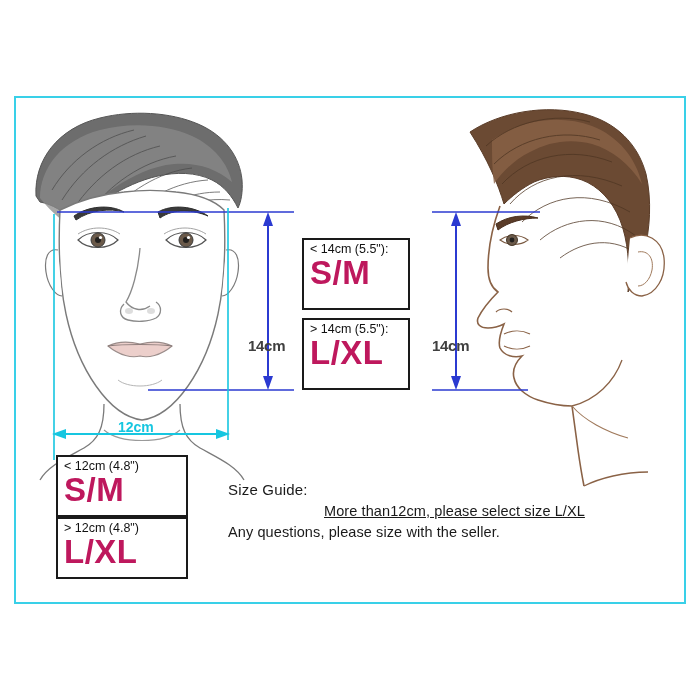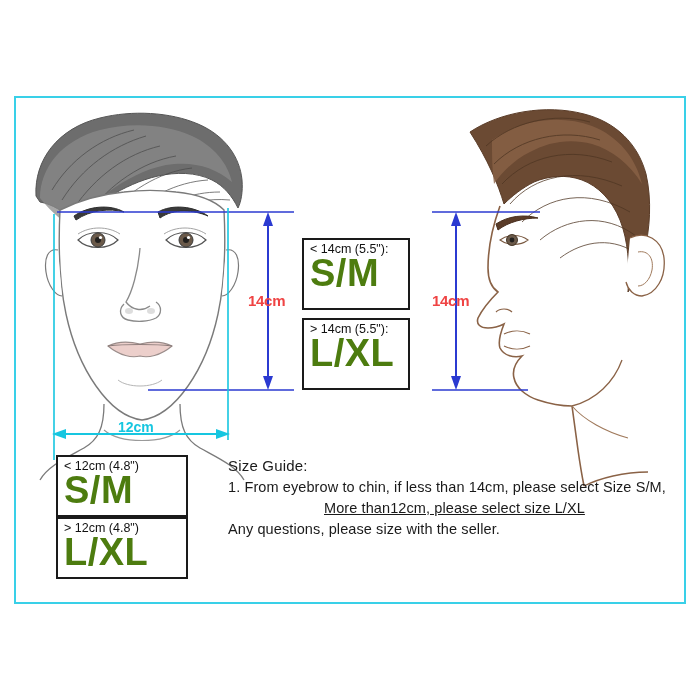--- a/index.html
+++ b/index.html
@@ -33,26 +33,27 @@
     position: absolute;
     left: 0;
     top: 0;
     width: 700px;
     height: 700px;
   }
 
   
   .dimlabel {
     position: absolute;
-    color: #ef4444;
+    color: #404040;
     font-weight: bold;
     font-size: 15px;
     font-family: "Liberation Sans", sans-serif;
     letter-spacing: -0.3px;
     white-space: nowrap;
+    margin-top: 45px;
   }
   .cyanlabel {
     position: absolute;
     color: #16c6e0;
     font-weight: bold;
     font-size: 14px;
     font-family: "Liberation Sans", sans-serif;
     white-space: nowrap;
     text-align: right;
   }
@@ -66,42 +67,43 @@
     padding: 2px 6px 3px 6px;
   }
   .sizebox .cond {
     font-size: 12.5px;
     color: #111111;
     font-family: "Liberation Sans", sans-serif;
     line-height: 14px;
     white-space: nowrap;
   }
   .sizebox .size {
-    font-size: 38px;
+    font-size: 33px;
     font-weight: bold;
-    color: #4d7c0f;
+    color: #be185d;
     font-family: "Liberation Sans", sans-serif;
     line-height: 34px;
     letter-spacing: 0.5px;
     white-space: nowrap;
   }
 
   
   #guide {
     position: absolute;
     left: 228px;
     top: 455px;
     width: 445px;
     color: #1a1a1a;
     font-family: "Liberation Sans", sans-serif;
   }
   #guide .gtitle {
     font-size: 15px;
     line-height: 22px;
     letter-spacing: 0.2px;
+    margin-top: 24px;
   }
   #guide .gline {
     font-size: 14.5px;
     line-height: 21px;
     letter-spacing: 0.1px;
     white-space: nowrap;
   }
   #guide .gline.indent1 {
     padding-left: 14px;
     text-indent: -14px;
@@ -278,18 +280,17 @@
     <div class="size">S/M</div>
   </div>
 
   <div class="sizebox" style="left:56px; top:517px; width:132px; height:62px;">
     <div class="cond">&gt; 12cm (4.8")</div>
     <div class="size">L/XL</div>
   </div>
 
   <div id="guide">
     <div class="gtitle">Size Guide:</div>
-    <div class="gline indent1">1. From eyebrow to chin, if less than 14cm, please select Size S/M,</div>
     <div class="gline indent2">More than12cm, please select size L/XL</div>
     <div class="gline">Any questions, please size with the seller.</div>
   </div>
 
 </div>
 
 </body></html>

